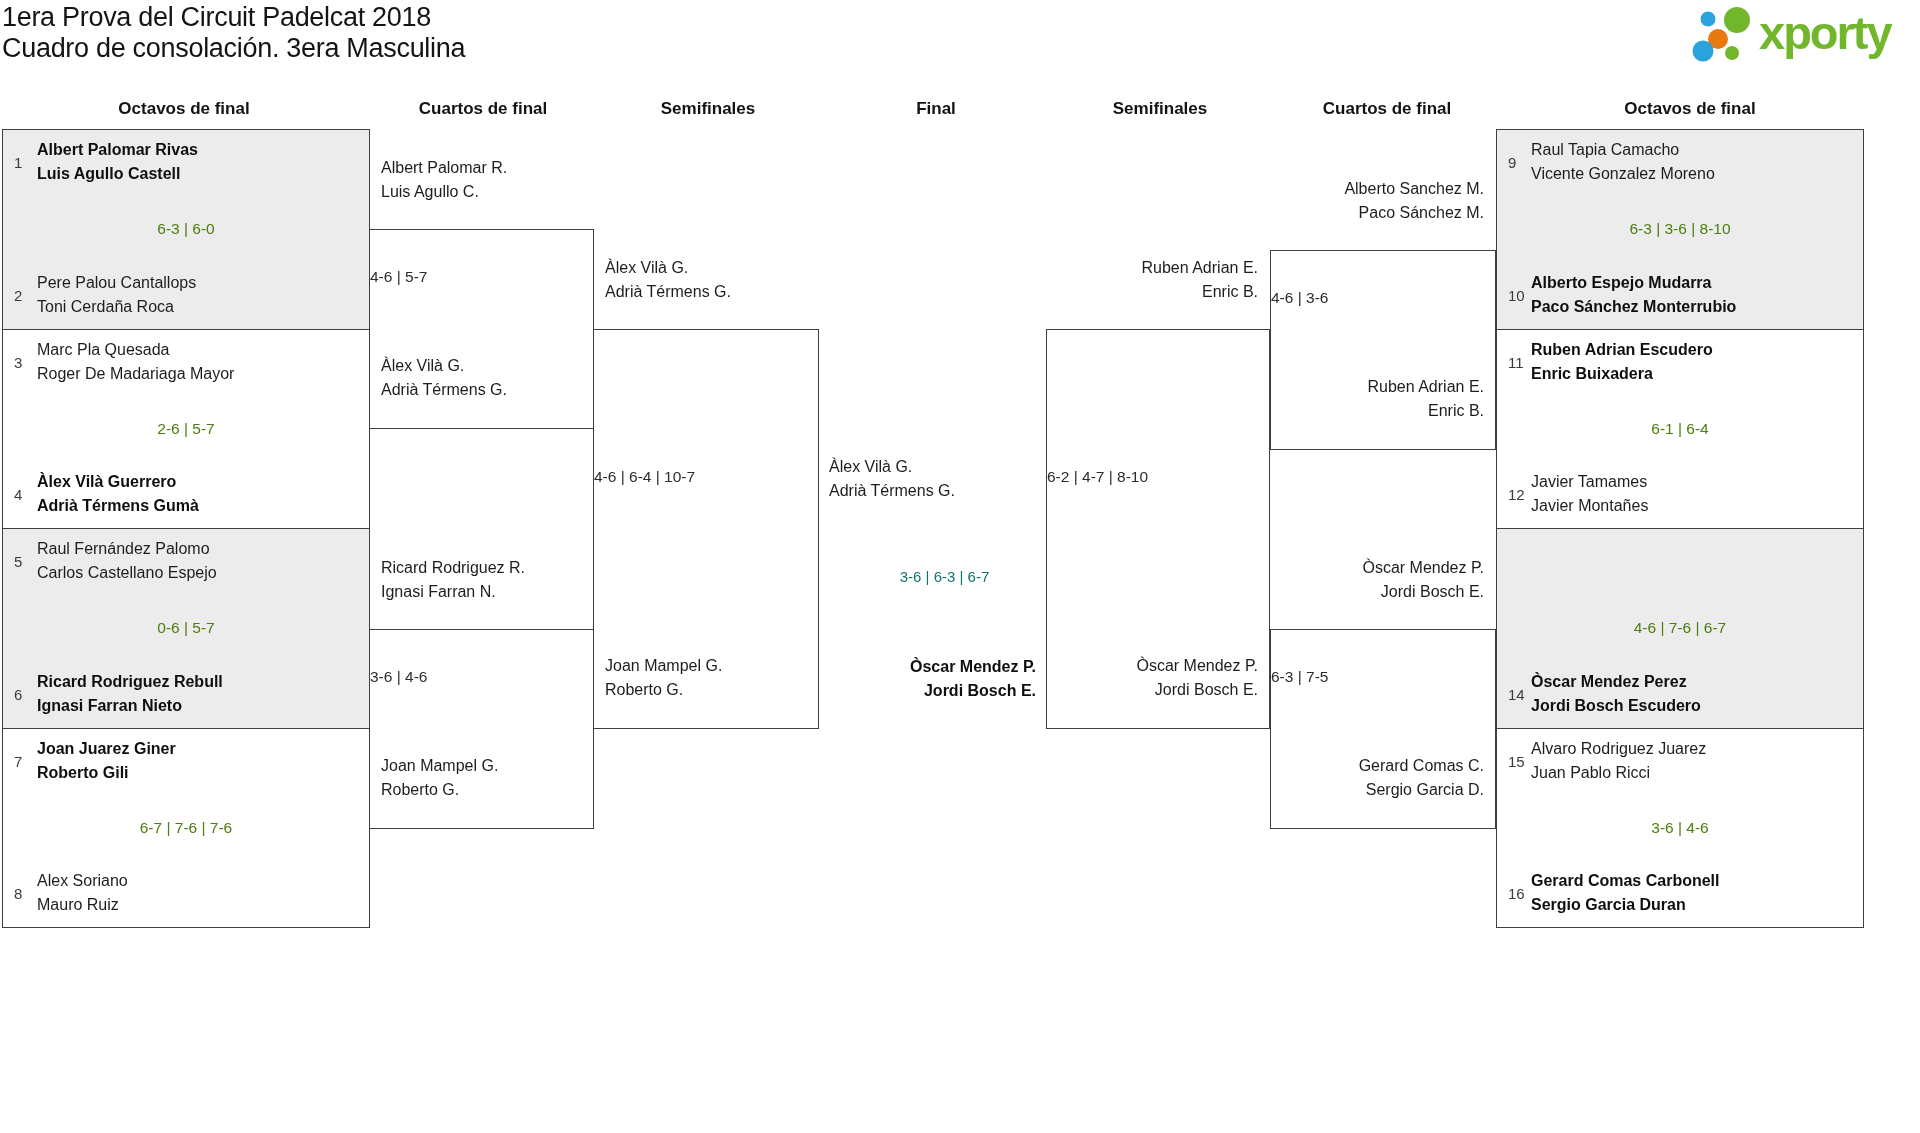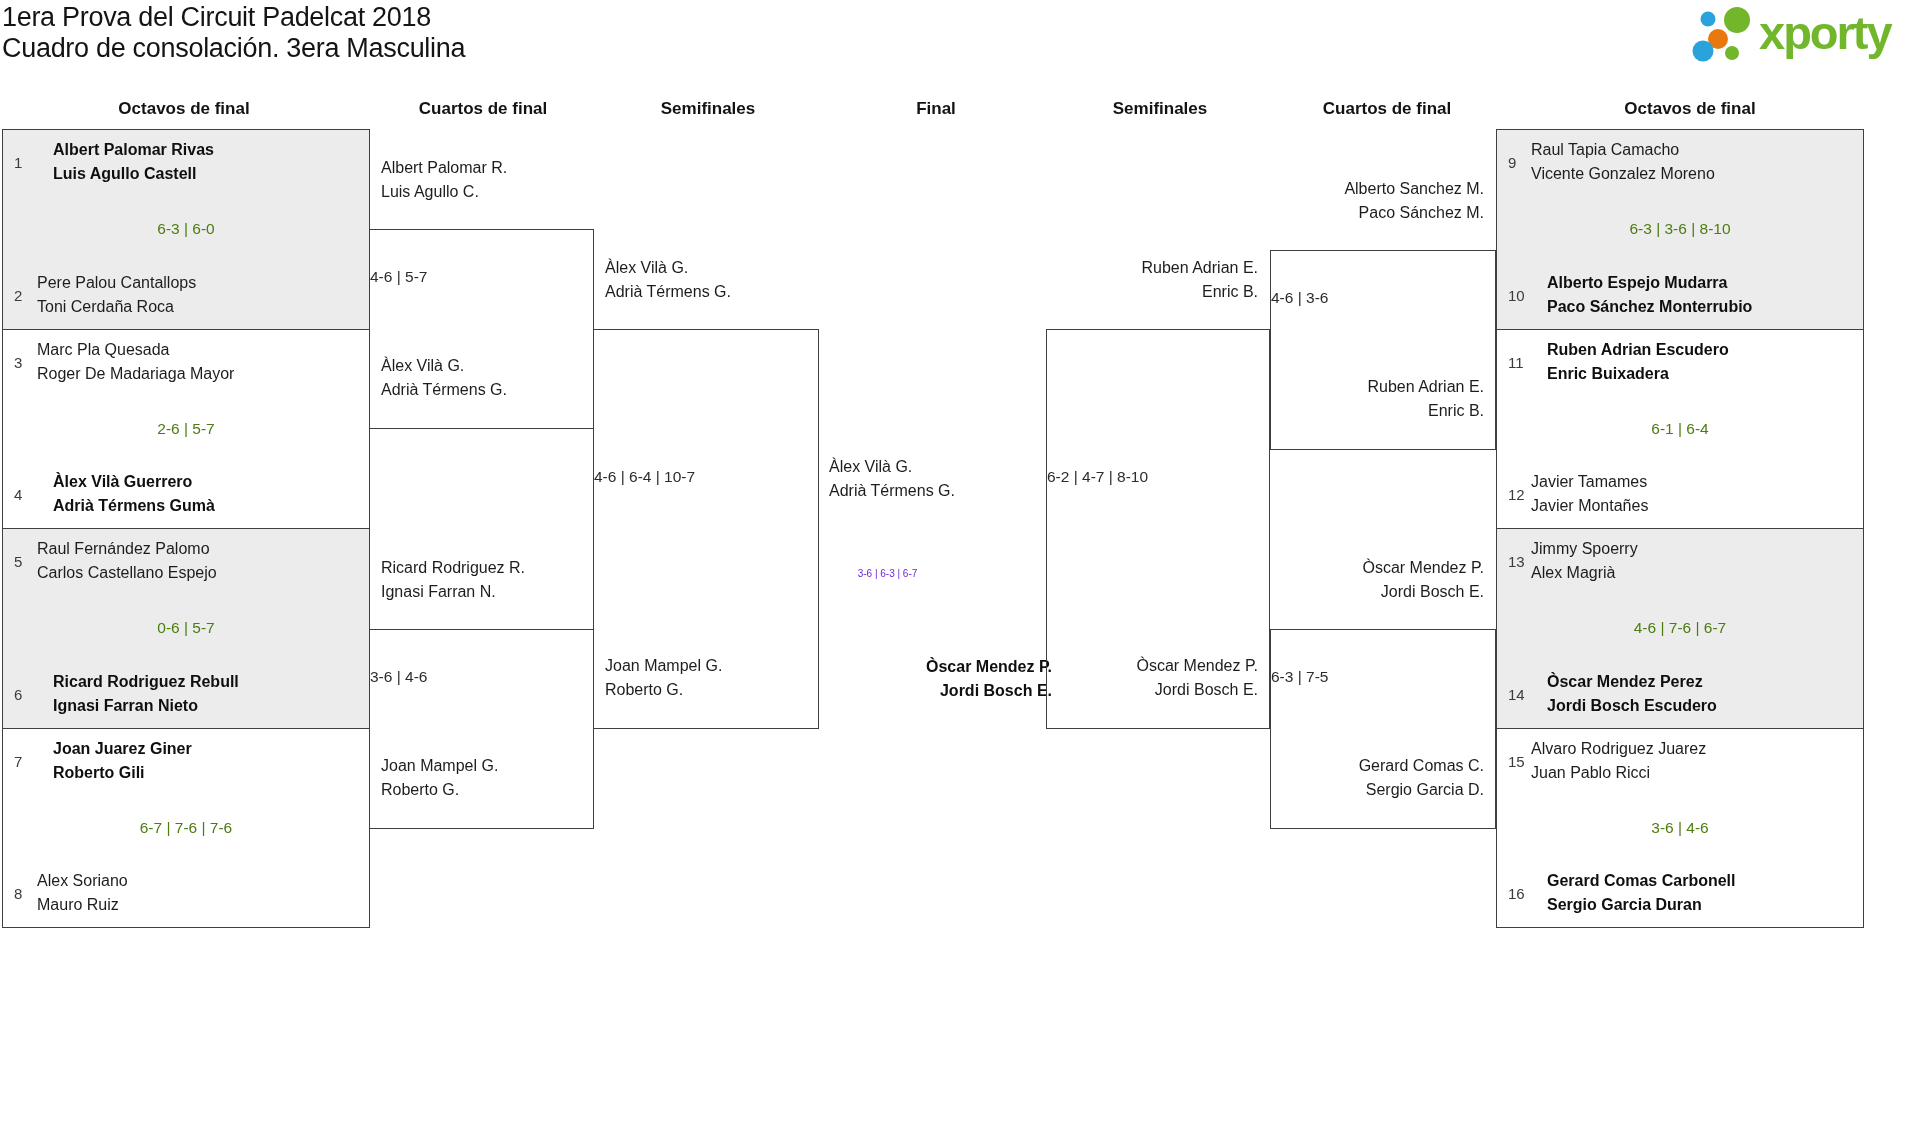--- a/index.html
+++ b/index.html
@@ -25,37 +25,37 @@
   .oct-col{position:absolute;top:129px;width:368px;height:799px;border:1.5px solid var(--line,#3f3f3f);
            box-sizing:border-box;display:flex;flex-direction:column;}
   .oct-match{position:relative;flex:1 1 0;box-sizing:border-box;}
   .oct-match + .oct-match{border-top:1.5px solid var(--line,#3f3f3f);}
   .oct-match.shaded{background:var(--shade,#ececec);}
   .pair{position:absolute;left:0;right:6px;padding-left:34px;}
   .ptop{top:8px;}
   .pbottom{bottom:10px;}
   .seed{position:absolute;left:11px;top:50%;transform:translateY(-50%);font-size:15px;color:#3b3b3b;}
   .nline{font-size:16px;line-height:24px;white-space:nowrap;}
-  .names.bold{font-weight:700;color:#0f0f0f;margin-left:16px;}
+  .names.bold{font-weight:700;color:#0f0f0f;}
   .score{position:absolute;left:0;right:0;top:50%;transform:translateY(-50%);text-align:center;
          font-size:15.5px;color:#4d7c0f;}
 
   
   .box{position:absolute;border:1.5px solid var(--line,#3f3f3f);box-sizing:border-box;padding-left:32px;}
   .team{position:absolute;left:11px;right:11px;}
   .team.above{bottom:100%;margin-bottom:26px;}
   .team.below{bottom:26px;}
   .box.ralign .team{text-align:right;}
   .bscore{position:absolute;left:0;right:0;text-align:left;font-size:15.5px;color:#2c2c2c;}
   .bscore.qf{top:38px;}
   .bscore.sf{top:138px;}
 
   
   .final-team{position:absolute;}
-  .final-score{position:absolute;left:774px;width:227px;top:568px;text-align:center;font-size:10px;color:#6d28d9;}
+  .final-score{position:absolute;left:831px;width:227px;top:568px;text-align:center;font-size:15px;color:#0f766e;}
   .final-team.t1{left:829px;top:455px;}
   .final-team.t2{left:818px;width:218px;top:655px;text-align:right;}
 </style>
 </head>
 <body>
 
 <div class="canvas">
 
   <div class="title-block">
     <div class="title-line">1era Prova del Circuit Padelcat 2018</div>
@@ -270,27 +270,20 @@
       <div class="pair pbottom">
         <span class="seed">12</span>
         <div class="names">
           <div class="nline">Javier Tamames</div>
           <div class="nline">Javier Montañes</div>
         </div>
       </div>
     </div>
 
     <div class="oct-match shaded">
-      <div class="pair ptop">
-        <span class="seed">13</span>
-        <div class="names">
-          <div class="nline">Jimmy Spoerry</div>
-          <div class="nline">Alex Magrià</div>
-        </div>
-      </div>
       <div class="score">4-6 | 7-6 | 6-7</div>
       <div class="pair pbottom">
         <span class="seed">14</span>
         <div class="names bold">
           <div class="nline">Òscar Mendez Perez</div>
           <div class="nline">Jordi Bosch Escudero</div>
         </div>
       </div>
     </div>
 

